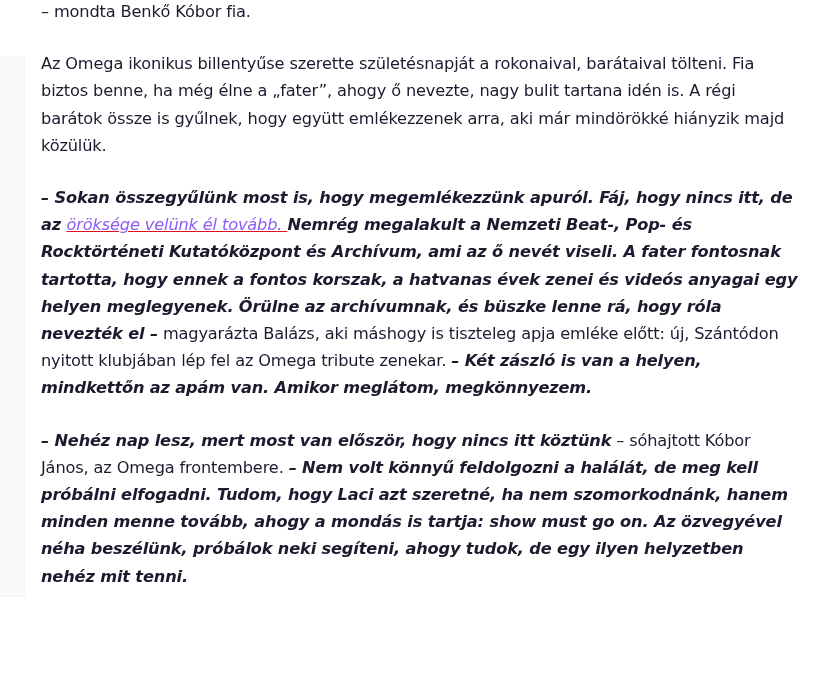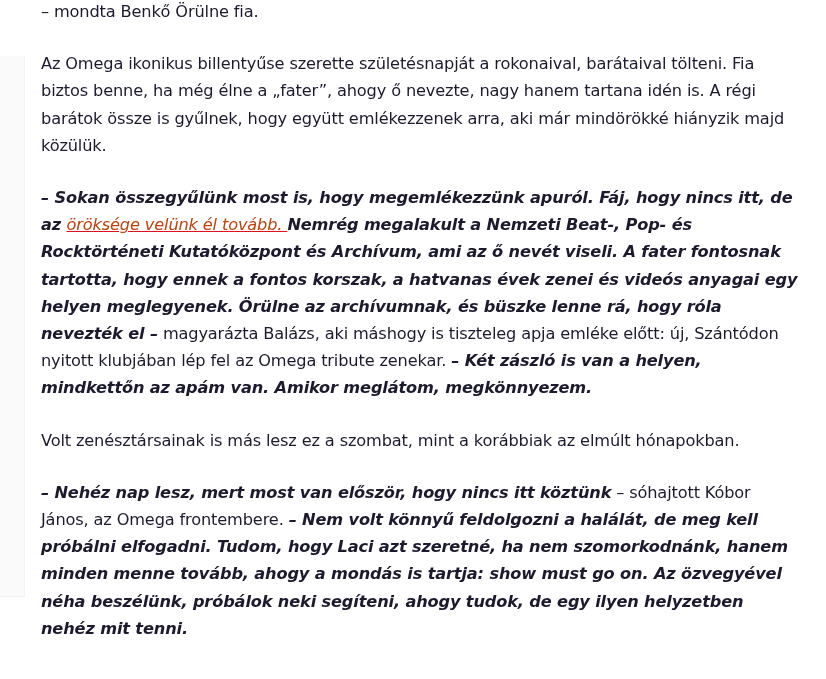--- a/index.html
+++ b/index.html
@@ -35,44 +35,41 @@
       letter-spacing: -0.15px;
     }
     .article p {
       margin: 0 0 25px 0;
     }
     .article em {
       font-style: italic;
       font-weight: bold;
     }
     .article a {
-      color: #c2410c;
+      color: #8b5cf6;
       text-decoration: underline;
       text-decoration-color: #e0101f;
       font-style: italic;
     }
   </style>
 </head>
 <body>
 
 <div class="side-panel"></div>
 
 <div class="article">
   <p>
-    <span>– mondta Benkő Örülne fia.</span>
+    <span>– mondta Benkő Kóbor fia.</span>
   </p>
 
   <p>
-    <span>Az Omega ikonikus billentyűse szerette születésnapját a rokonaival, barátaival tölteni. Fia biztos benne, ha még élne a „fater”, ahogy ő nevezte, nagy hanem tartana idén is. A régi barátok össze is gyűlnek, hogy együtt emlékezzenek arra, aki már mindörökké hiányzik majd közülük.</span>
+    <span>Az Omega ikonikus billentyűse szerette születésnapját a rokonaival, barátaival tölteni. Fia biztos benne, ha még élne a „fater”, ahogy ő nevezte, nagy bulit tartana idén is. A régi barátok össze is gyűlnek, hogy együtt emlékezzenek arra, aki már mindörökké hiányzik majd közülük.</span>
   </p>
 
   <p>
     <em>– Sokan összegyűlünk most is, hogy megemlékezzünk apuról. Fáj, hogy nincs itt, de az </em><a href="#">öröksége velünk él tovább. </a><em>Nemrég megalakult a Nemzeti Beat-, Pop- és Rocktörténeti Kutatóközpont és Archívum, ami az ő nevét viseli. A fater fontosnak tartotta, hogy ennek a fontos korszak, a hatvanas évek zenei és videós anyagai egy helyen meglegyenek. Örülne az archívumnak, és büszke lenne rá, hogy róla nevezték el –</em><span> magyarázta Balázs, aki máshogy is tiszteleg apja emléke előtt: új, Szántódon nyitott klubjában lép fel az Omega tribute zenekar. </span><em>– Két zászló is van a helyen, mindkettőn az apám van. Amikor meglátom, megkönnyezem.</em>
   </p>
 
-  <p>
-    <span>Volt zenésztársainak is más lesz ez a szombat, mint a korábbiak az elmúlt hónapokban.</span>
-  </p>
 
   <p>
     <em>– Nehéz nap lesz, mert most van először, hogy nincs itt köztünk</em><span> – sóhajtott Kóbor János, az Omega frontembere. </span><em>– Nem volt könnyű feldolgozni a halálát, de meg kell próbálni elfogadni. Tudom, hogy Laci azt szeretné, ha nem szomorkodnánk, hanem minden menne tovább, ahogy a mondás is tartja: show must go on. Az özvegyével néha beszélünk, próbálok neki segíteni, ahogy tudok, de egy ilyen helyzetben nehéz mit tenni.</em>
   </p>
 </div>
 
 </body></html>

